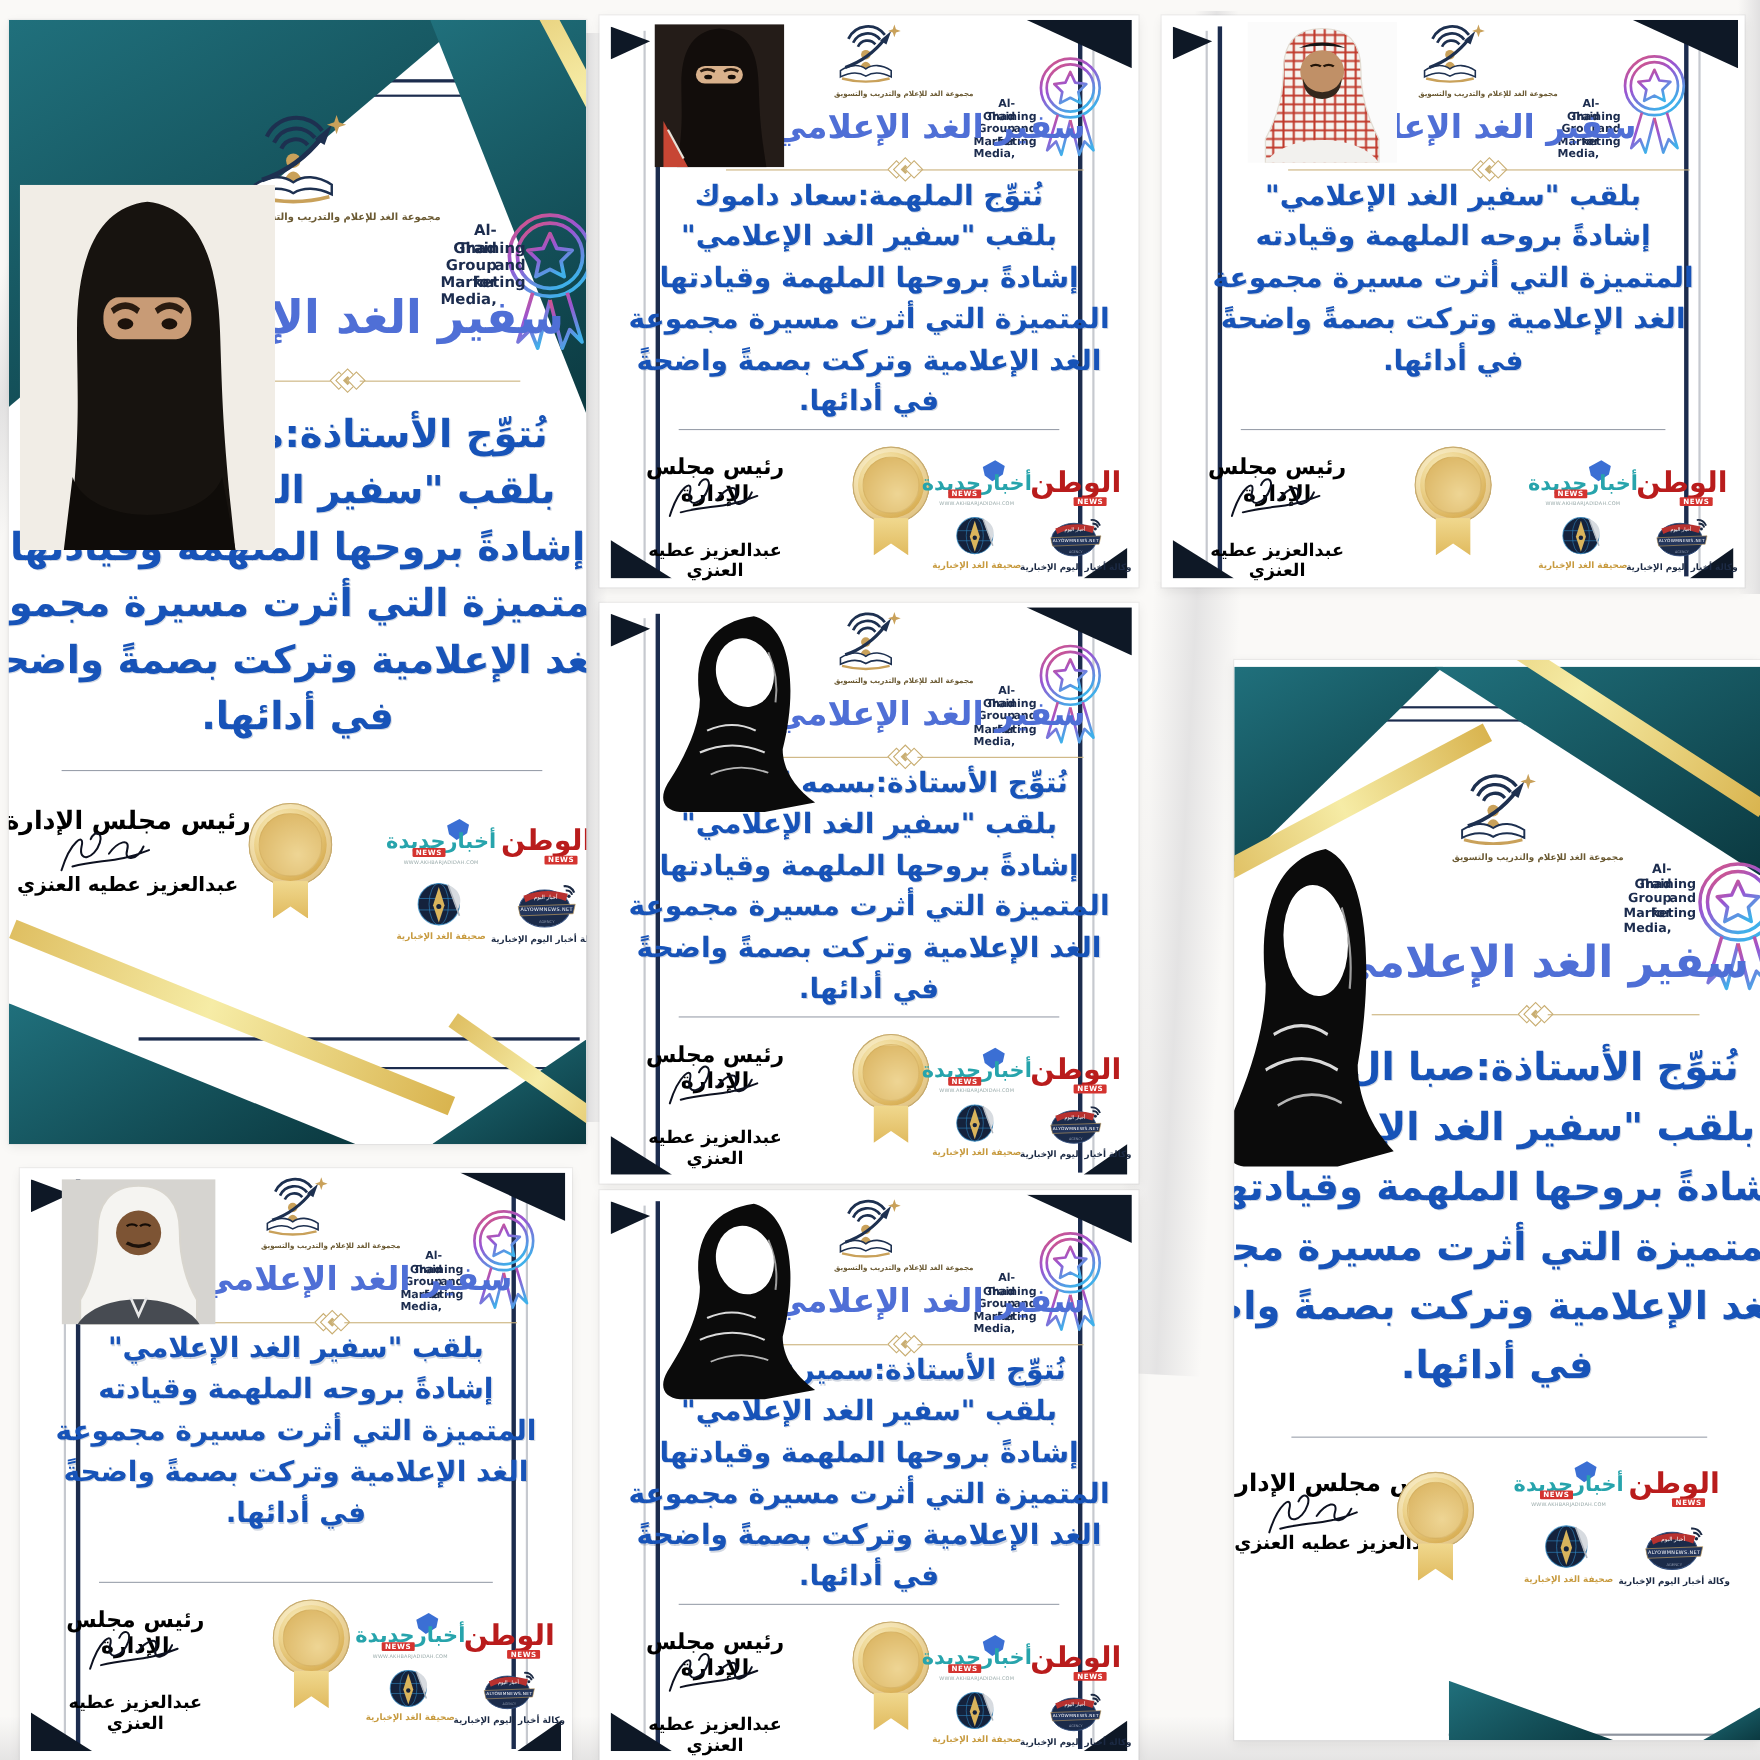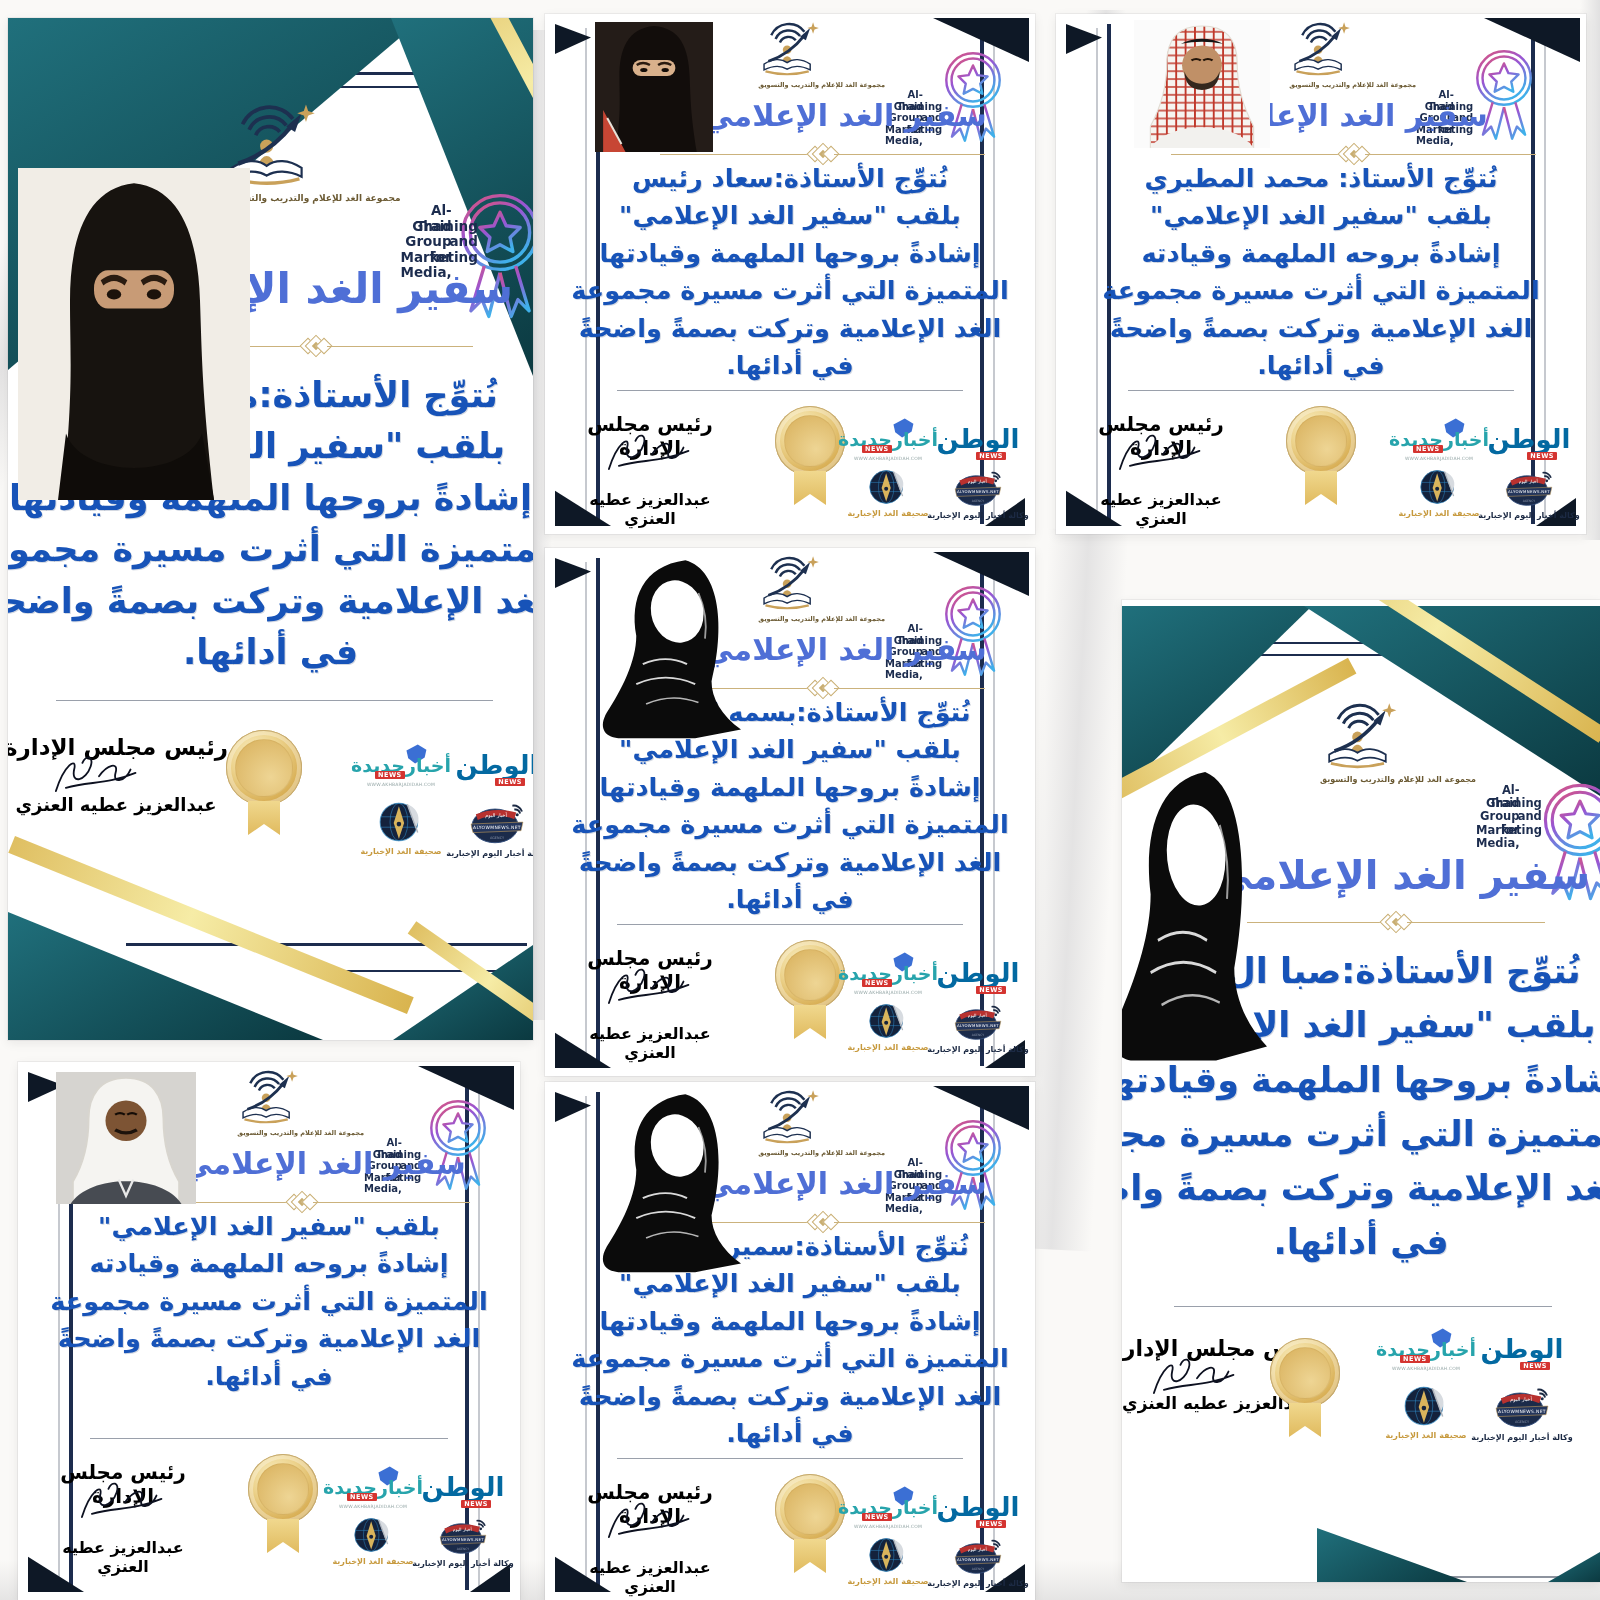--- a/index.html
+++ b/index.html
@@ -63,21 +63,21 @@
   .press{z-index:5;display:grid;direction:ltr;justify-items:center;align-items:start}
   .pi{position:relative;width:88px;height:46px;display:flex;align-items:center;justify-content:center}
   .pi *{position:static}
   .pi .nm{position:relative;z-index:2}
   .pi.akhbar .nm{font-size:19px;font-weight:bold;color:#27a4ac}
   .pi .rbadge{position:absolute;z-index:3;background:#d43430;color:#fff;font-size:6.5px;
       font-weight:bold;padding:0 3px;border-radius:1px;letter-spacing:.5px}
   .pi.akhbar .rbadge{left:18px;bottom:9px}
   .pi.akhbar svg.map{position:absolute;right:16px;top:0;width:26px;height:24px;z-index:1}
   .pi.akhbar .url{position:absolute;bottom:1px;left:0;right:0;font-size:4.5px;color:#9aa;text-align:center;letter-spacing:.2px}
-  .pi.watan .nm{font-size:26px;font-weight:bold;color:#0369a1}
+  .pi.watan .nm{font-size:26px;font-weight:bold;color:#b91c1c}
   .pi.watan .rbadge{right:16px;bottom:2px}
   .pi.tall{height:64px;flex-direction:column;justify-content:flex-start}
   .pi .cap{position:relative;font-size:8px;font-weight:bold;margin-top:1px;white-space:nowrap}
   .cap-gold{color:#c79a3e}
   .cap-navy{color:#1c2a44}
   
   .cert-sm .photo-slot{left:50px;top:8px;width:118px;height:130px}
   .cert-c .photo-slot{left:78px;top:6px;width:136px;height:128px}
   .cert-f .photo-slot{left:38px;top:10px;width:140px;height:132px}
   .cert-d .photo-slot,.cert-g .photo-slot{left:52px;top:8px;width:180px;height:185px}
@@ -363,21 +363,21 @@
   </div>
   <div class="title" dir="rtl">سفير الغد الإعلامي</div>
   <div class="orn">
     <i class="ln"></i>
     <i class="dm"></i>
     <i class="dm mid"></i>
     <i class="dm"></i>
     <i class="ln"></i>
   </div>
   <div class="body" dir="rtl">
-    <div>نُتوِّج الأستاذة:سعاد رئيس</div>
+    <div>نُتوِّج الملهمة:سعاد داموك</div>
     <div>بلقب  "سفير الغد الإعلامي"</div>
     <div>إشادةً بروحها الملهمة وقيادتها</div>
     <div>المتميزة التي أثرت مسيرة مجموعة</div>
     <div>الغد الإعلامية وتركت بصمةً واضحةً</div>
     <div>في أدائها.</div>
   </div>
   <div class="sep"></div>
   <div class="sig">
     <div class="role" dir="rtl">رئيس مجلس الإدارة</div>
     <svg class="scrib" viewBox="0 0 120 70">
@@ -498,21 +498,20 @@
   </div>
   <div class="title" dir="rtl">سفير الغد الإعلامي</div>
   <div class="orn">
     <i class="ln"></i>
     <i class="dm"></i>
     <i class="dm mid"></i>
     <i class="dm"></i>
     <i class="ln"></i>
   </div>
   <div class="body" dir="rtl">
-    <div>نُتوِّج الأستاذ: محمد المطيري</div>
     <div>بلقب  "سفير الغد الإعلامي"</div>
     <div>إشادةً بروحه الملهمة وقيادته</div>
     <div>المتميزة التي أثرت مسيرة مجموعة</div>
     <div>الغد الإعلامية وتركت بصمةً واضحةً</div>
     <div>في أدائها.</div>
   </div>
   <div class="sep"></div>
   <div class="sig">
     <div class="role" dir="rtl">رئيس مجلس الإدارة</div>
     <svg class="scrib" viewBox="0 0 120 70">

